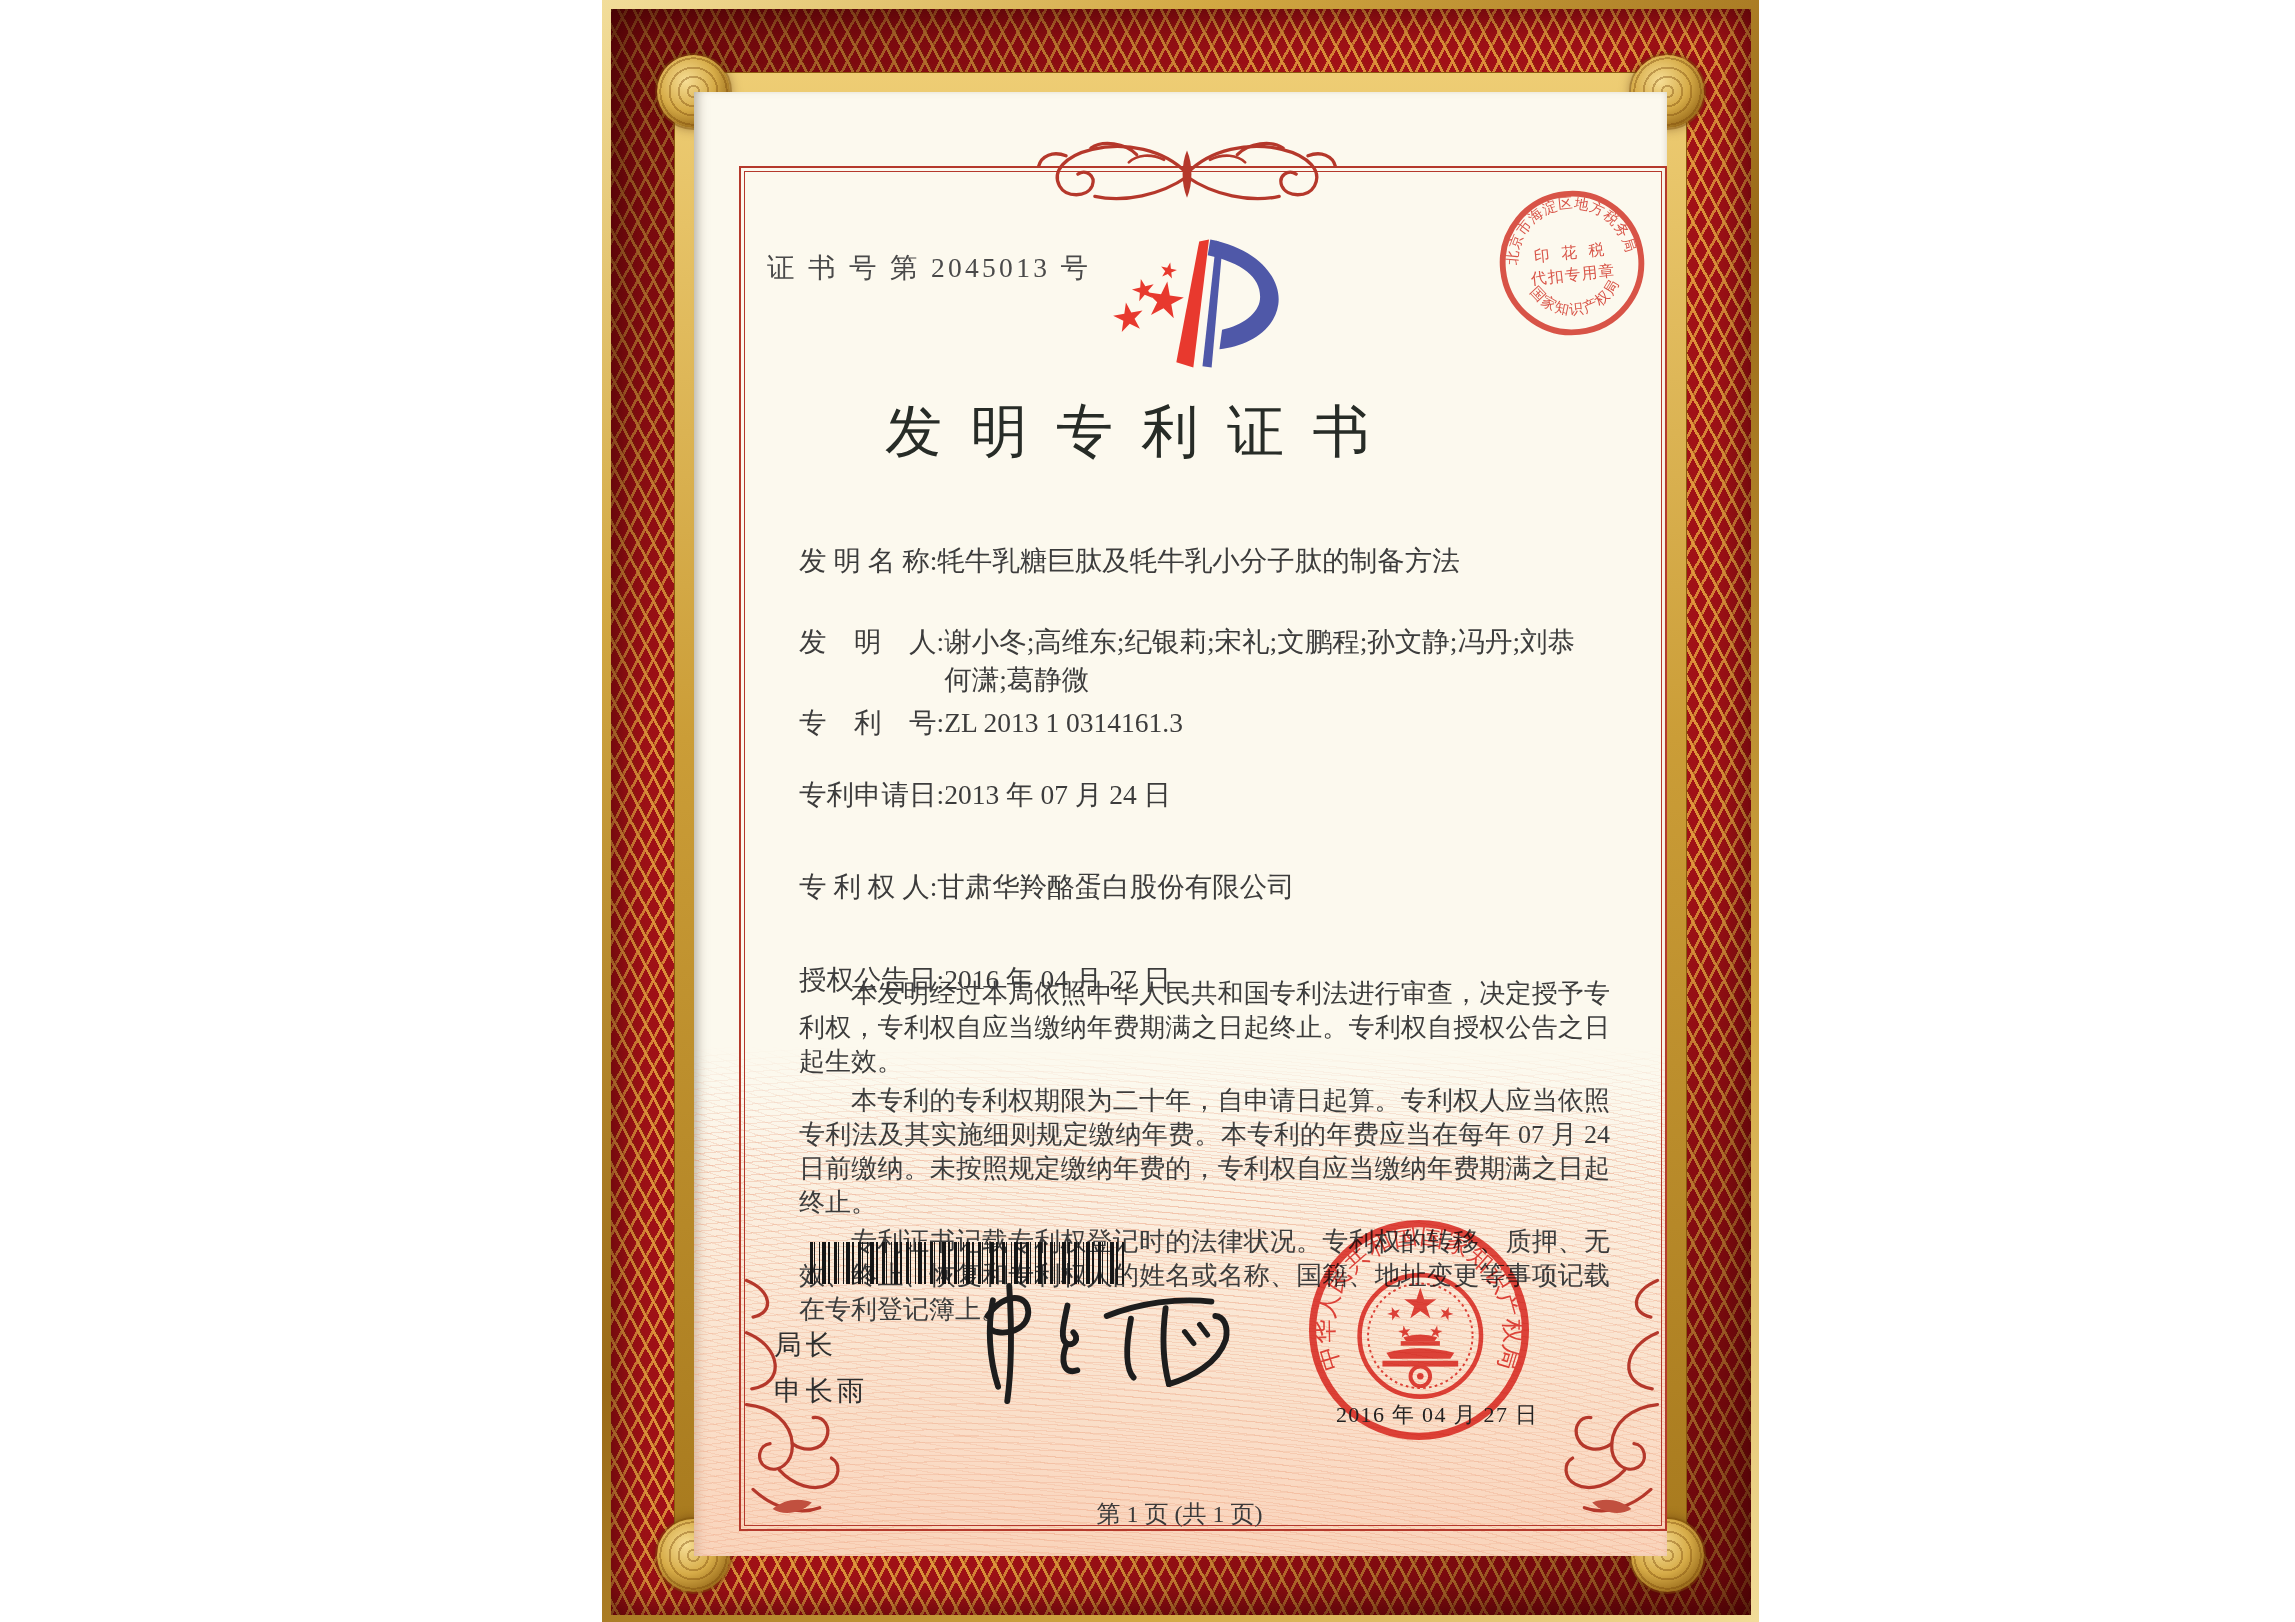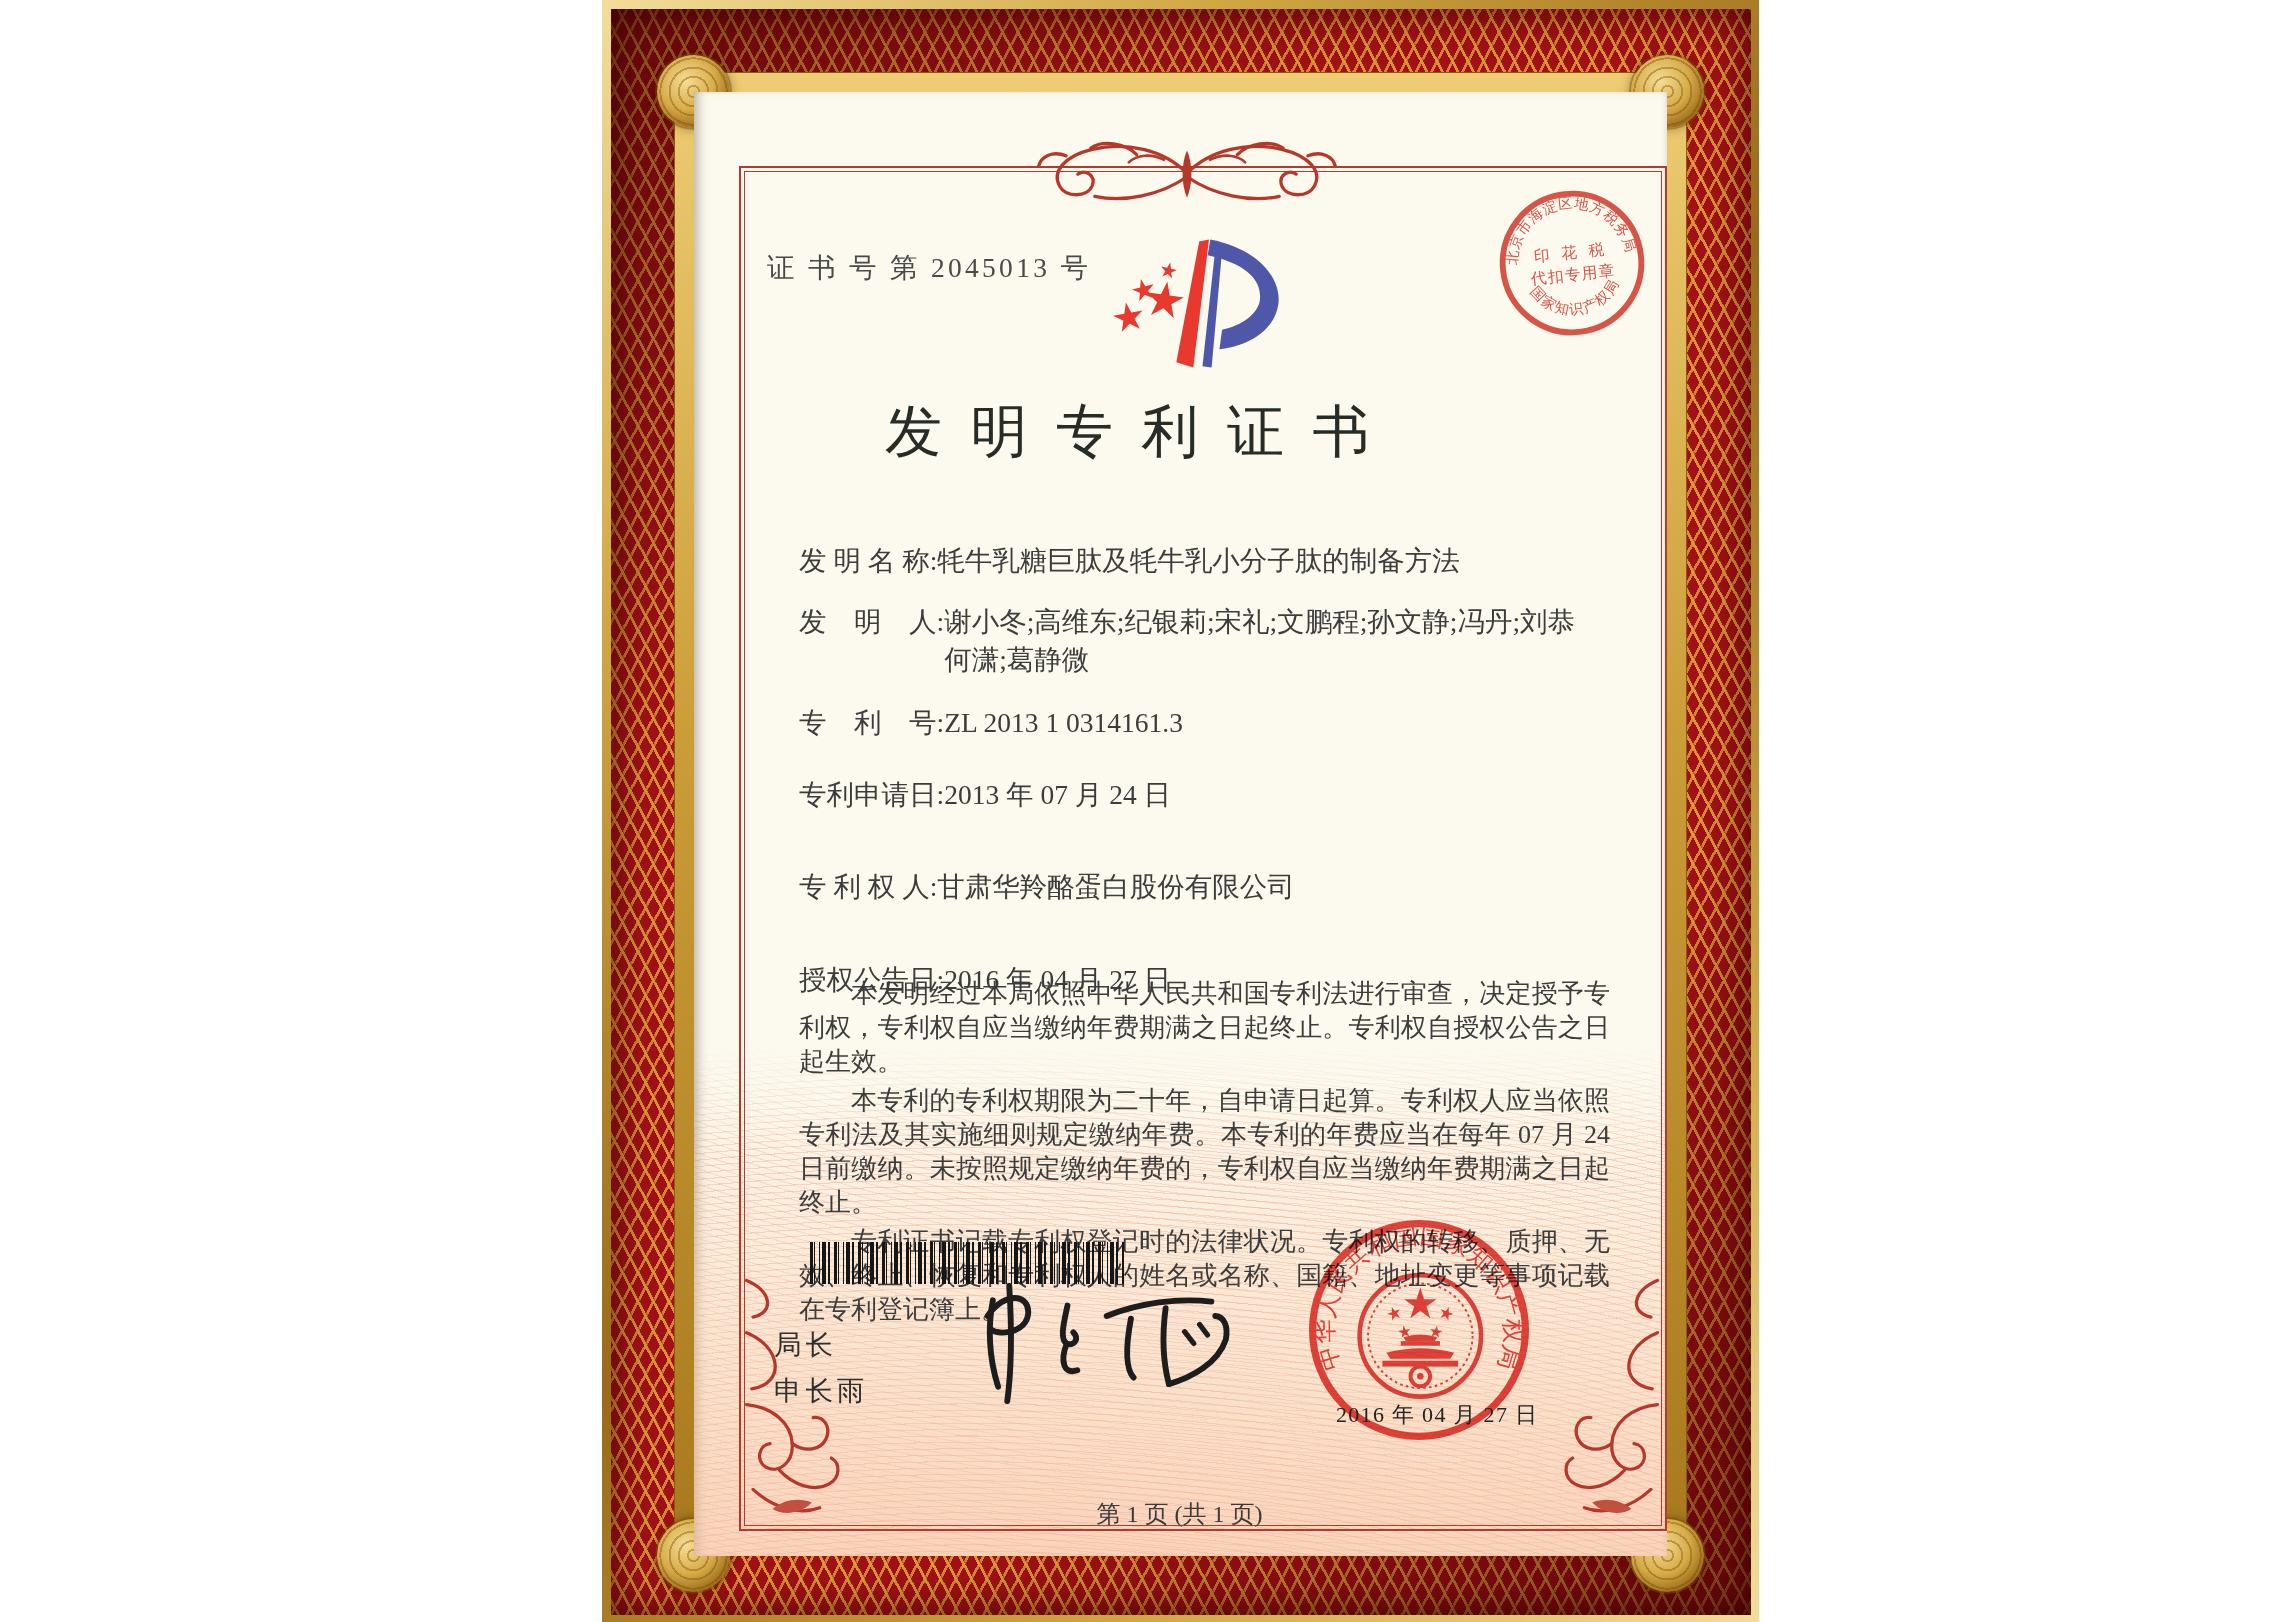--- a/index.html
+++ b/index.html
@@ -119,21 +119,21 @@
           <text x="130" y="122" text-anchor="middle" font-size="24" fill="#d8473d" letter-spacing="6">印 花 税</text>
           <text x="130" y="156" text-anchor="middle" font-size="24" fill="#d8473d" letter-spacing="2">代扣专用章</text>
         </svg>
       </div>
 
       <div class="title">发明专利证书</div>
 
       <div class="frow" style="top:450px;">
         <span class="lab">发 明 名 称:</span><span class="val"><span class="vline">牦牛乳糖巨肽及牦牛乳小分子肽的制备方法</span></span>
       </div>
-      <div class="frow" style="top:511px;">
+      <div class="frow" style="top:531px;">
         <span class="lab">发　明　人:</span><span class="val"><span class="vline">谢小冬;高维东;纪银莉;宋礼;文鹏程;孙文静;冯丹;刘恭</span><span class="vline">何潇;葛静微</span></span>
       </div>
       <div class="frow" style="top:612px;">
         <span class="lab">专　利　号:</span><span class="val"><span class="vline">ZL 2013 1 0314161.3</span></span>
       </div>
       <div class="frow" style="top:684px;">
         <span class="lab">专利申请日:</span><span class="val"><span class="vline">2013 年 07 月 24 日</span></span>
       </div>
       <div class="frow" style="top:776px;">
         <span class="lab">专 利 权 人:</span><span class="val"><span class="vline">甘肃华羚酪蛋白股份有限公司</span></span>

